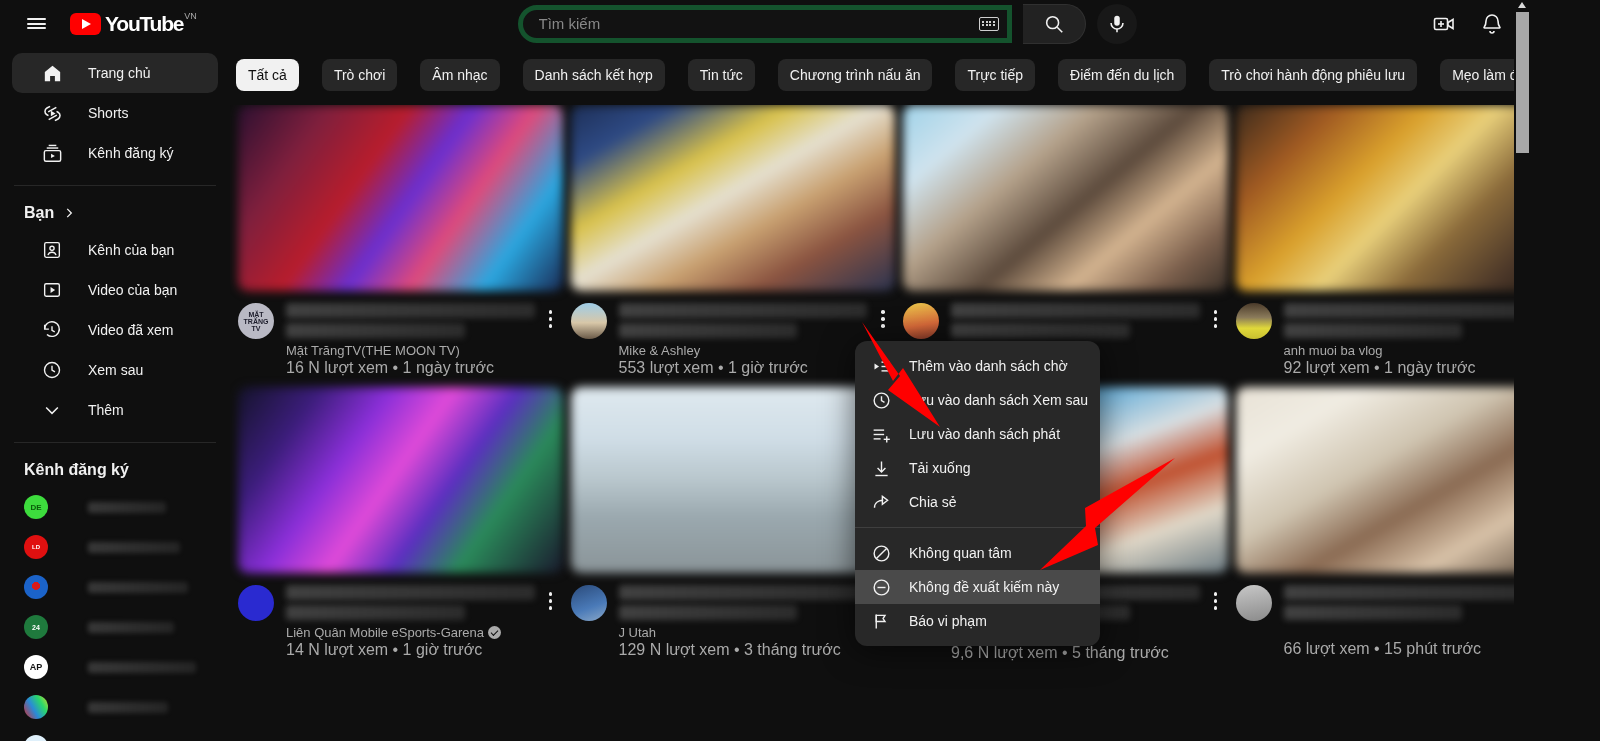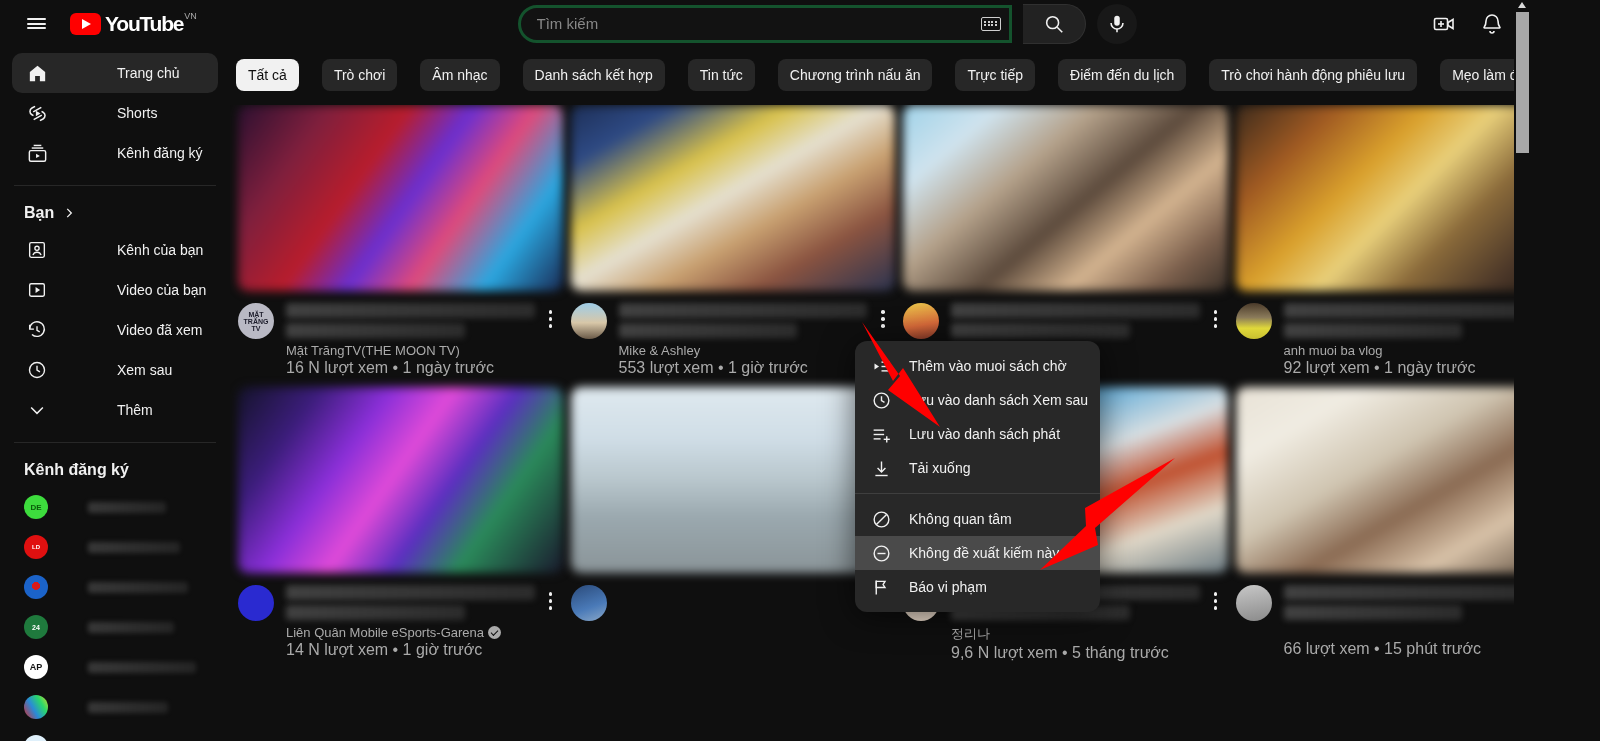--- a/index.html
+++ b/index.html
@@ -25,21 +25,21 @@
   .yt-play { width: 31px; height: 22px; background: #ff0000; border-radius: 6px;
     display: flex; align-items: center; justify-content: center; }
   .yt-play .tri { width: 0; height: 0; border-left: 9px solid #fff;
     border-top: 5.5px solid transparent; border-bottom: 5.5px solid transparent; margin-left: 2px; }
   .logo-text { font-size: 21px; font-weight: bold; letter-spacing: -1.2px; margin-left: 4px;
     line-height: 21px; color:#fff; }
   .logo-cc { font-size: 9px; color: #aaa; margin-left: 1px; margin-top: -2px; letter-spacing: 0; }
 
   .hdr-center { flex: 1; display: flex; align-items: center; justify-content: center; gap: 11px; }
   .searchbox { display: flex; align-items: center; width: 494px; height: 38px;
-    border: 3px solid #14532d; border-radius: 19px 0 0 19px; background: #121212;
+    border: 5px solid #14532d; border-radius: 19px 0 0 19px; background: #121212;
     padding-left: 16px; padding-right: 8px; }
   .searchbox input { flex: 1; background: transparent; border: none; outline: none;
     color: #f1f1f1; font-size: 15px; font-family: "Liberation Sans", sans-serif; }
   .searchbox input::placeholder { color: #888; }
   .kbd-icon { width: 20px; height: 14px; border: 1.4px solid #cfcfcf; border-radius: 2px;
     position: relative; display:flex; flex-wrap:wrap; align-content:center; justify-content:center; gap:1.4px; padding:1.5px;}
   .kbd-icon i { width: 2px; height: 2px; background: #cfcfcf; display:block; }
   .search-btn { width: 63px; height: 40px; background: #222222; border: 1px solid #303030;
     border-left: none; border-radius: 0 20px 20px 0; display: flex; align-items: center;
     justify-content: center; cursor: pointer; }
@@ -54,21 +54,21 @@
     position: relative; cursor: pointer; }
   .avatar-hdr::after { content:''; position:absolute; left:8px; top:9px; width:16px; height:16px;
     border-radius:50%; background: radial-gradient(circle at 50% 35%, #f0e4d4 0 42%, #e8e8ee 43% 100%); }
 
   
   .sidebar {
     position: absolute; top: 47px; left: 0; width: 230px; height: 694px;
     background: #0f0f0f; padding: 6px 0 0 0; overflow: hidden; z-index: 30;
   }
   .side-item { display: flex; align-items: center; height: 40px; margin: 0 12px;
-    padding: 0 13px; border-radius: 10px; cursor: pointer; gap: 44px; }
+    padding: 0 28px; border-radius: 10px; cursor: pointer; }
   .side-item.active { background: #272727; }
   .side-item .ic { width: 24px; height: 24px; display: flex; align-items: center;
     justify-content: center; margin-right: 24px; flex: none; }
   .side-item .lbl { font-size: 14px; color: #f1f1f1; white-space: nowrap; }
   .divider { height: 1px; background: #272727; margin: 12px 14px 12px 14px; }
   .side-head { display:flex; align-items:center; gap:8px; font-size: 16px; font-weight: bold;
     color: #f1f1f1; padding: 6px 24px 8px 24px; cursor: pointer; }
   .side-head-static { font-size: 16px; font-weight: bold; color: #f1f1f1; padding: 6px 24px 8px 24px; }
 
   .sub-item { display: flex; align-items: center; height: 40px; margin: 0 12px;
@@ -445,20 +445,26 @@
             <i></i>
             <i></i>
           </div>
       </div>
     </div>
 
     <div class="card">
       <div class="thumb" style="background:linear-gradient(180deg,#dfe9ef 0%,#cfdde6 28%,#b8c6cc 50%,#9aa8ae 70%,#8a9498 100%);"></div>
       <div class="meta">
         <div class="ch-av" style="background:linear-gradient(160deg,#2a4a7a 0%,#4a7ab8 60%,#8aa8c8 100%);"></div>
+        <div class="meta-txt">
+          <div class="v-title"></div>
+          <div class="v-title short"></div>
+          <div class="v-chan">J Utah</div>
+          <div class="v-stats">129 N lượt xem • 3 tháng trước</div>
+        </div>
         <div class="kebab">
             <i></i>
             <i></i>
             <i></i>
           </div>
       </div>
     </div>
 
     <div class="card">
       <div class="thumb" style="background:linear-gradient(160deg,#2c6fa8 0%,#57a8d8 22%,#d8dfe2 44%,#c0502f 60%,#e0d8c8 78%,#6a7a82 100%);"></div>
@@ -499,21 +505,21 @@
   <div class="ctxmenu">
     <div class="ctxitem">
       <span class="ci">
         <svg width="21" height="21" viewBox="0 0 24 24" fill="none" stroke="#f1f1f1" stroke-width="1.6">
           <path d="M4 8.5v7l5.2-3.5z" fill="#f1f1f1" stroke="none"></path>
           <line x1="12" y1="7" x2="21" y2="7"></line>
             <line x1="12" y1="12" x2="21" y2="12"></line>
             <line x1="12" y1="17" x2="21" y2="17"></line>
         </svg>
       </span>
-      <span class="cl">Thêm vào muoi sách chờ</span>
+      <span class="cl">Thêm vào danh sách chờ</span>
     </div>
     <div class="ctxitem">
       <span class="ci">
         <svg width="21" height="21" viewBox="0 0 24 24" fill="none" stroke="#f1f1f1" stroke-width="1.6">
           <circle cx="12" cy="12" r="8.4"></circle>
             <path d="M12 7.2V12l3.4 2.1"></path>
         </svg>
       </span>
       <span class="cl">Lưu vào danh sách Xem sau</span>
     </div>
@@ -532,20 +538,29 @@
     <div class="ctxitem">
       <span class="ci">
         <svg width="21" height="21" viewBox="0 0 24 24" fill="none" stroke="#f1f1f1" stroke-width="1.6">
           <line x1="12" y1="4" x2="12" y2="16"></line>
             <path d="M7.5 11.5 12 16l4.5-4.5"></path>
             <line x1="5" y1="20" x2="19" y2="20"></line>
         </svg>
       </span>
       <span class="cl">Tải xuống</span>
     </div>
+    <div class="ctxitem">
+      <span class="ci">
+        <svg width="21" height="21" viewBox="0 0 24 24" fill="none" stroke="#f1f1f1" stroke-width="1.6">
+          <path d="M4 18c0-6 5-8.5 10-8.5"></path>
+            <path d="M13 5l6 4.5-6 4.5z"></path>
+        </svg>
+      </span>
+      <span class="cl">Chia sẻ</span>
+    </div>
 
     <div class="ctxsep"></div>
 
     <div class="ctxitem">
       <span class="ci">
         <svg width="21" height="21" viewBox="0 0 24 24" fill="none" stroke="#f1f1f1" stroke-width="1.6">
           <circle cx="12" cy="12" r="8.4"></circle>
             <line x1="6.2" y1="17.8" x2="17.8" y2="6.2"></line>
         </svg>
       </span>

